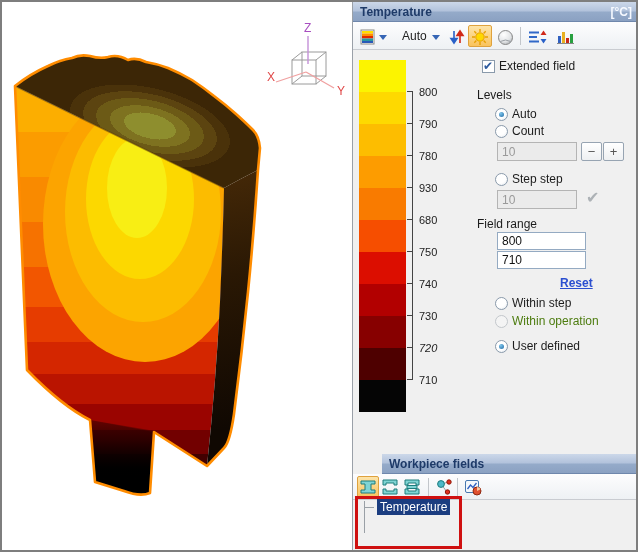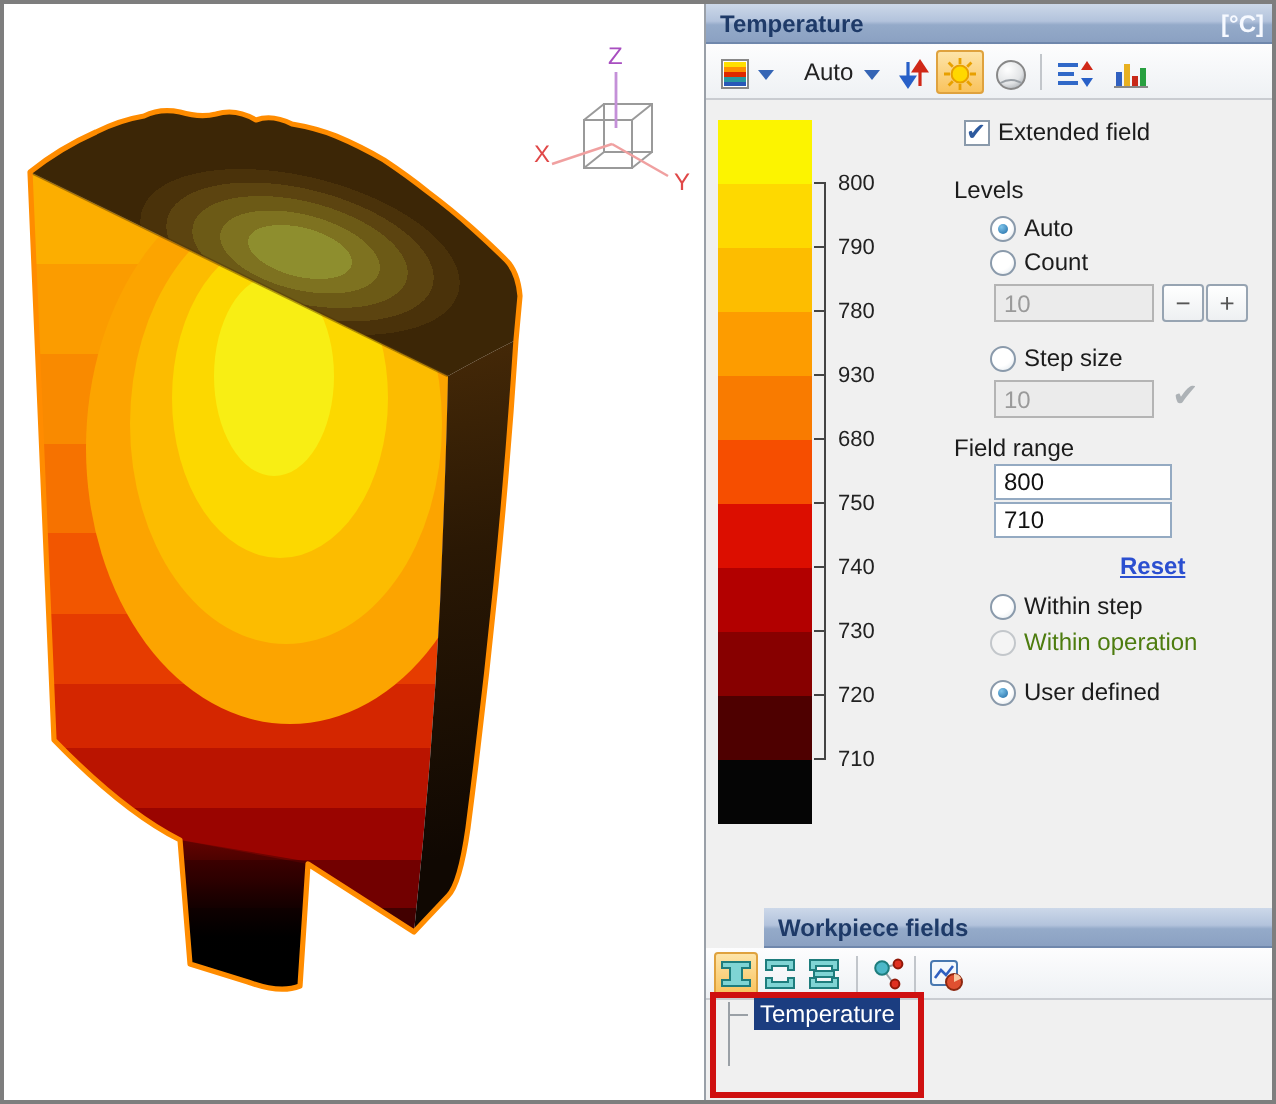--- a/index.html
+++ b/index.html
@@ -261,21 +261,21 @@
             <div class="lg-ticklbl" style="top: 122px;">930</div>
             <div class="lg-stub" style="top: 159px;"></div>
             <div class="lg-ticklbl" style="top: 154px;">680</div>
             <div class="lg-stub" style="top: 191px;"></div>
             <div class="lg-ticklbl" style="top: 186px;">750</div>
             <div class="lg-stub" style="top: 223px;"></div>
             <div class="lg-ticklbl" style="top: 218px;">740</div>
             <div class="lg-stub" style="top: 255px;"></div>
             <div class="lg-ticklbl" style="top: 250px;">730</div>
             <div class="lg-stub" style="top: 287px;"></div>
-            <div class="lg-ticklbl" style="top: 282px;">720</div>
+            <div class="lg-ticklbl" style="top: 282px; font-style: italic;">720</div>
             <div class="lg-stub" style="top: 319px;"></div>
             <div class="lg-ticklbl" style="top: 314px;">710</div>
           </div>
       </div>
 
       <span class="check on abs" style="left:129px;top:10px;"></span>
       <span class="abs ctl-label" style="left:146px;top:9px;">Extended field</span>
 
       <span class="abs ctl-label" style="left:124px;top:38px;">Levels</span>
 
@@ -283,21 +283,21 @@
       <span class="abs ctl-label" style="left:159px;top:57px;">Auto</span>
 
       <span class="radio abs" style="left:142px;top:75px;"></span>
       <span class="abs ctl-label" style="left:159px;top:74px;">Count</span>
 
       <input class="txtinput" type="text" disabled="" style="left: 144px; top: 92px; width: 80px;" value="10">
       <div class="spinbtn" style="left:228px;top:92px;">−</div>
       <div class="spinbtn" style="left:250px;top:92px;">+</div>
 
       <span class="radio abs" style="left:142px;top:123px;"></span>
-      <span class="abs ctl-label" style="left:159px;top:122px;">Step size</span>
+      <span class="abs ctl-label" style="left:159px;top:122px;">Step step</span>
 
       <input class="txtinput" type="text" disabled="" style="left: 144px; top: 140px; width: 80px;" value="10">
       <span class="abs graycheckmark" style="left:233px;top:138px;">✔</span>
 
       <span class="abs ctl-label" style="left:124px;top:167px;">Field range</span>
       <input class="txtinput" type="text" style="left: 144px; top: 182px; width: 89px; height: 18px;" value="800">
       <input class="txtinput" type="text" style="left: 144px; top: 201px; width: 89px; height: 18px;" value="710">
       <a class="abs linkbtn" href="#" style="left:163px;top:226px;padding-left:44px;">Reset</a>
 
       <span class="radio abs" style="left:142px;top:247px;"></span>

